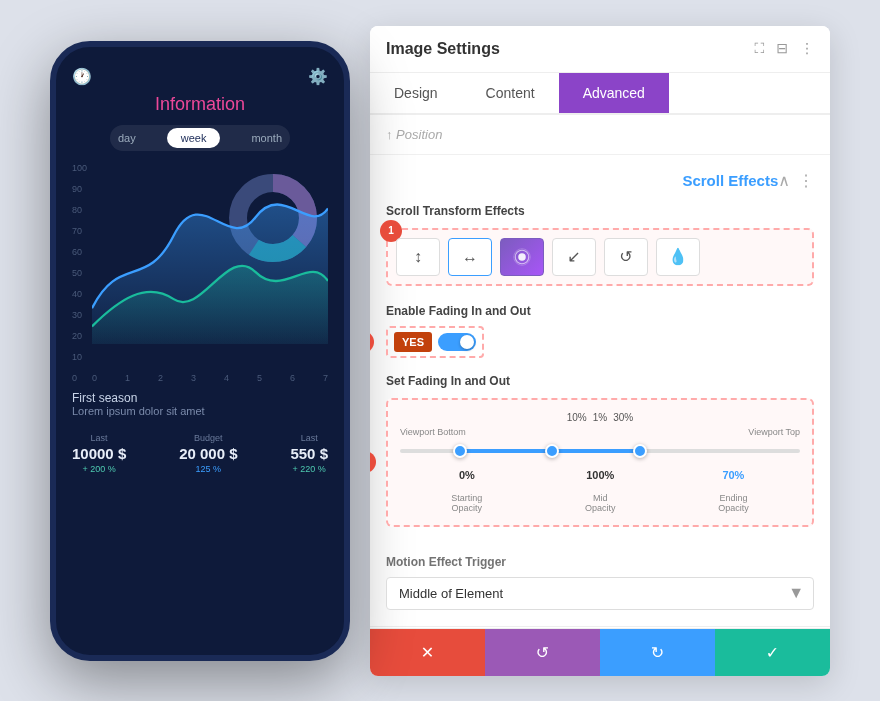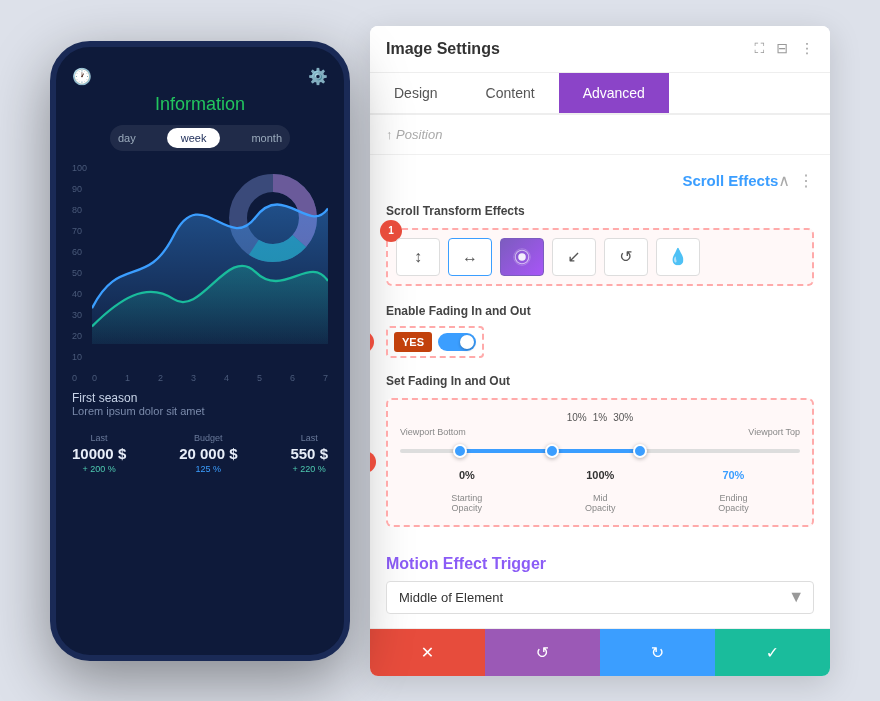--- a/index.html
+++ b/index.html
@@ -44,21 +44,21 @@
       align-items: center;
       margin-bottom: 8px;
     }
 
     .phone-icon {
       color: #8899bb;
       font-size: 16px;
     }
 
     .phone-title {
-      color: #22c55e;
+      color: #ec4899;
       font-size: 18px;
       text-align: center;
       font-weight: 300;
       margin-bottom: 10px;
     }
 
     .phone-tabs {
       display: flex;
       justify-content: center;
       gap: 17px;
@@ -519,22 +519,22 @@
       font-size: 9px;
       color: #888;
       margin-top: 12px;
     }
 
     .motion-trigger-section {
       padding: 0 16px 16px;
     }
 
     .motion-label {
-      font-size: 16px;
-      color: #8b5cf6;
+      font-size: 12px;
+      color: #737373;
       font-weight: 600;
       margin-bottom: 8px;
     }
 
     .motion-select {
       width: 100%;
       padding: 8px 12px;
       border: 1px solid #ddd;
       border-radius: 4px;
       font-size: 13px;

